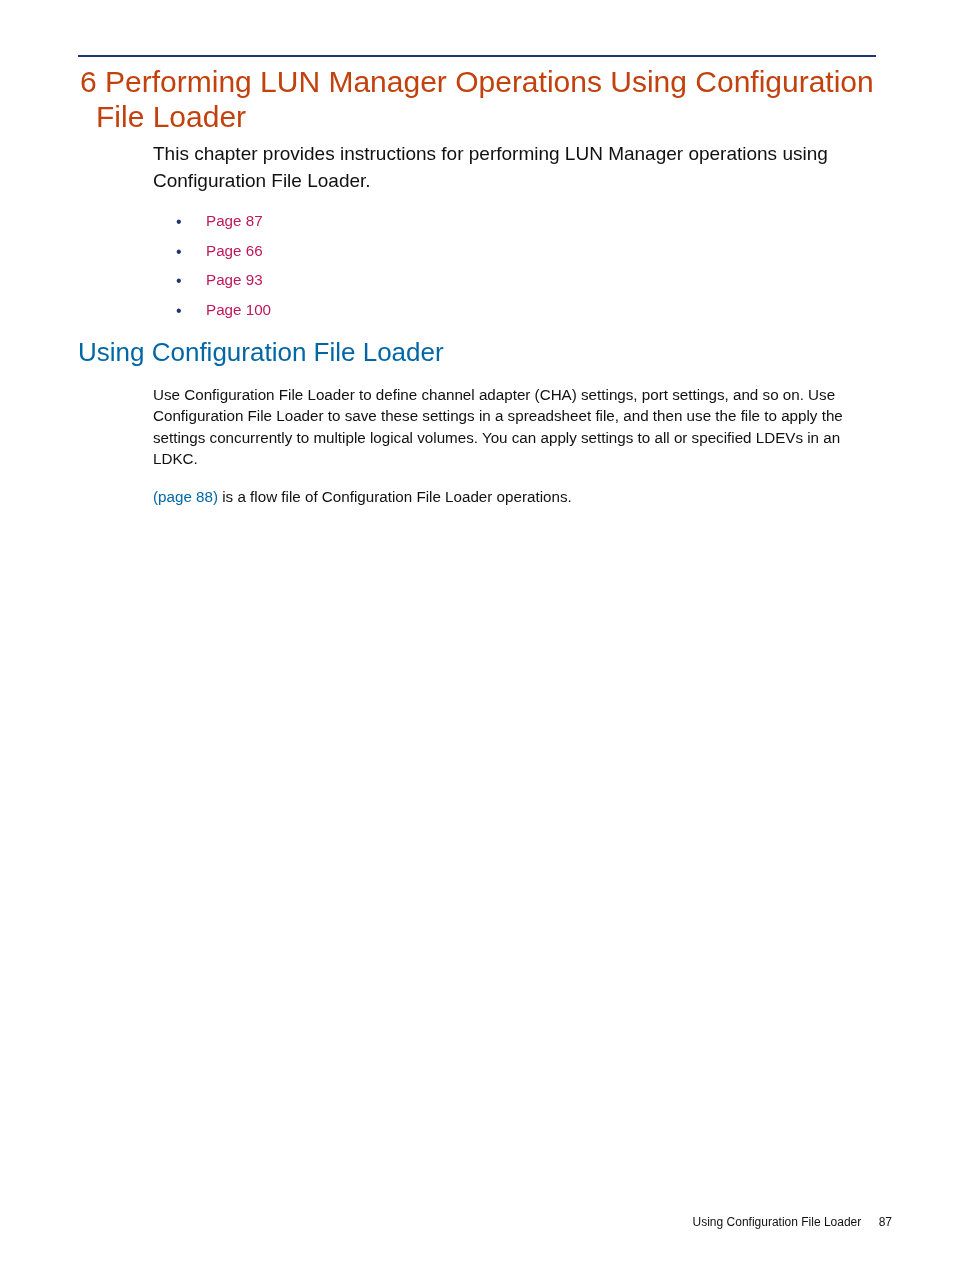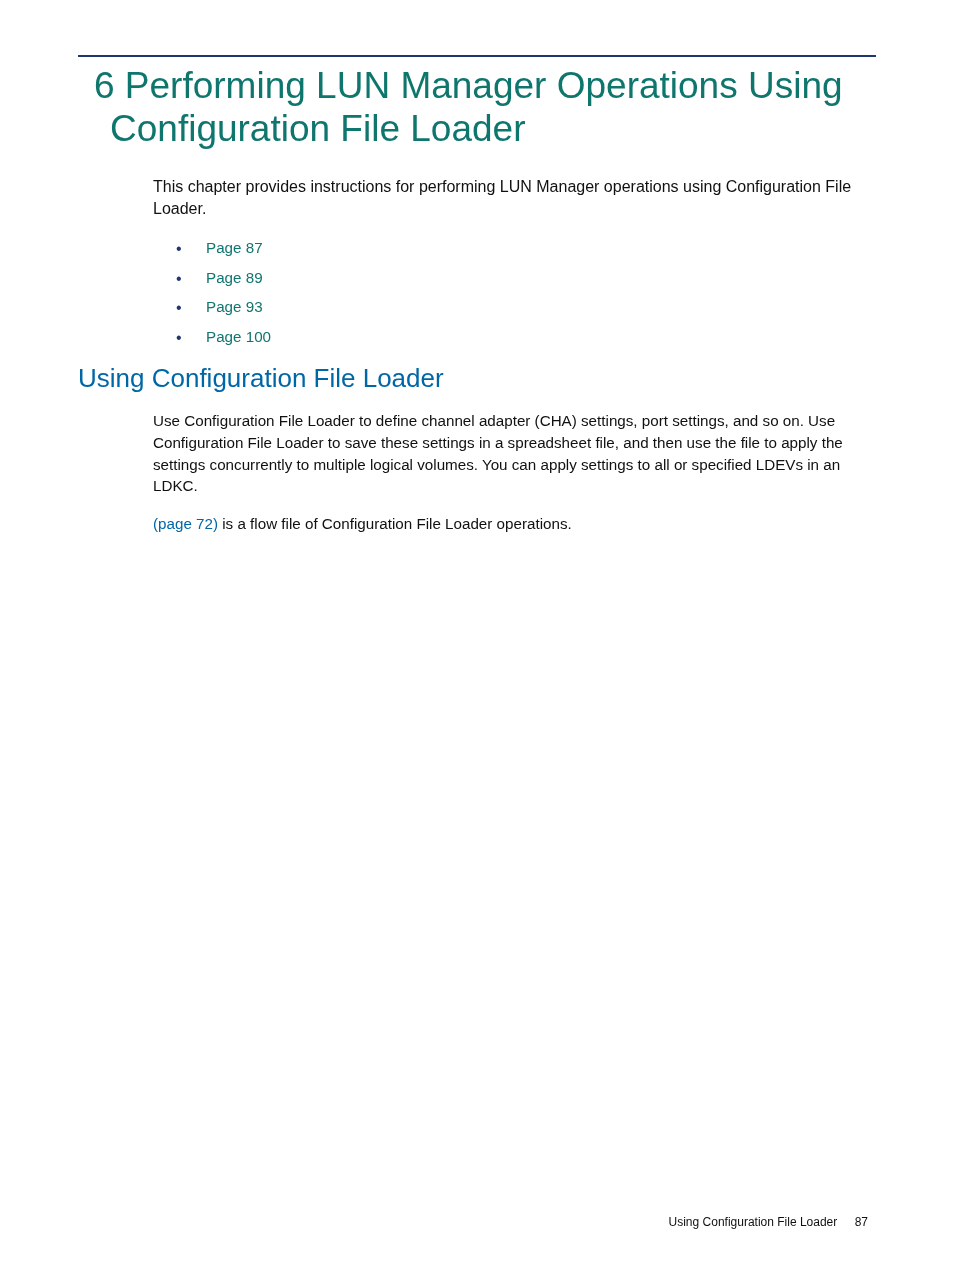--- a/index.html
+++ b/index.html
@@ -15,35 +15,35 @@
     padding: 55px 78px 0 78px;
   }
   .rule {
     border-top: 2px solid #20366f;
     margin-bottom: 8px;
   }
   h1.chapter-title {
     font-family: "Arial Narrow", Arial, sans-serif;
     font-stretch: condensed;
     font-weight: 400;
-    font-size: 37px;
+    font-size: 30px;
     line-height: 1.15;
-    color: #0f766e;
+    color: #c2410c;
     letter-spacing: 0px;
-    margin-left: 16px;
+    margin-left: 2px;
     text-indent: -16px;
     padding-left: 16px;
   }
   .chapter-num {
     display: inline;
   }
   .intro {
-    font-size: 16px;
+    font-size: 19px;
     line-height: 1.4;
-    margin: 26px 0 12px 75px;
+    margin: 7px 0 12px 75px;
     color: #111;
   }
   ul.links {
     list-style: none;
     margin-left: 98px;
   }
   ul.links li {
     position: relative;
     padding-left: 30px;
     font-size: 15.2px;
@@ -52,21 +52,21 @@
   }
   ul.links li::before {
     content: "•";
     position: absolute;
     left: 0;
     top: 0;
     color: #20366f;
     font-size: 16px;
   }
   ul.links li a {
-    color: #0f766e;
+    color: #be185d;
     text-decoration: none;
   }
   h2.section-title {
     font-family: "Arial Narrow", Arial, sans-serif;
     font-stretch: condensed;
     font-weight: 400;
     font-size: 26px;
     color: #0067a6;
     margin: 12px 0 8px 0;
   }
@@ -76,21 +76,21 @@
     margin: 16px 0 10px 75px;
     color: #111;
   }
   .para a, .link-inline {
     color: #0067a6;
     text-decoration: none;
   }
   .footer {
     position: absolute;
     bottom: 42px;
-    right: 86px;
+    right: 62px;
     font-size: 12px;
     color: #111;
   }
   .footer .pnum {
     margin-left: 14px;
   }
 </style>
 </head>
 <body>
 
@@ -99,31 +99,31 @@
 
   <h1 class="chapter-title">
     <span class="chapter-num">6</span>
     <span>Performing LUN Manager Operations Using Configuration File Loader</span>
   </h1>
 
   <p class="intro">This chapter provides instructions for performing LUN Manager operations using Configuration File Loader.</p>
 
   <ul class="links">
     <li><a href="#">Page 87</a></li>
-    <li><a href="#">Page 89</a></li>
+    <li><a href="#">Page 66</a></li>
     <li><a href="#">Page 93</a></li>
     <li><a href="#">Page 100</a></li>
   </ul>
 
   <h2 class="section-title">Using Configuration File Loader</h2>
 
   <p class="para">Use Configuration File Loader to define channel adapter (CHA) settings, port settings, and so on. Use Configuration File Loader to save these settings in a spreadsheet file, and then use the file to apply the settings concurrently to multiple logical volumes. You can apply settings to all or specified LDEVs in an LDKC.</p>
 
 
   <p class="para">
-    <a href="#" class="link-inline">(page 72)</a><span> is a flow file of Configuration File Loader operations.</span>
+    <a href="#" class="link-inline">(page 88)</a><span> is a flow file of Configuration File Loader operations.</span>
   </p>
 </div>
 
 <div class="footer">
   <span>Using Configuration File Loader</span>
   <span class="pnum">87</span>
 </div>
 
 </body></html>

